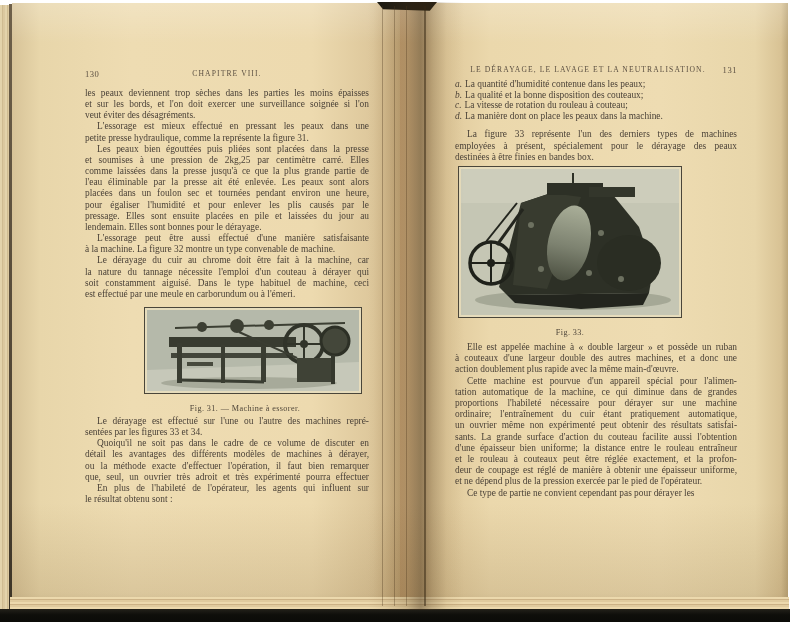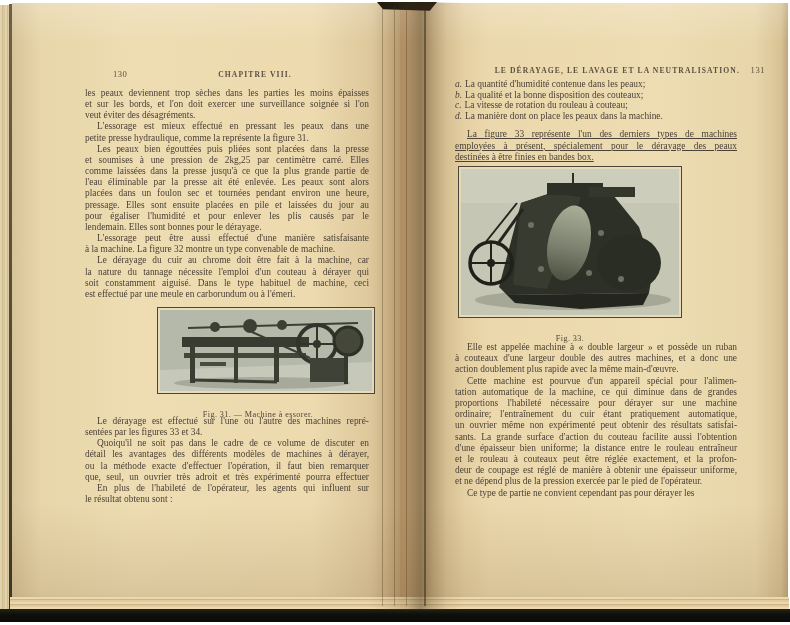--- a/index.html
+++ b/index.html
@@ -22,37 +22,37 @@
     background:repeating-linear-gradient(to bottom,#ecd9ad 0 2px,#ccb286 2px 3px,#e0cb9e 3px 5px);
     border-bottom:1px solid #846e4a;}
   .cover-bottom{position:absolute;left:0;right:0;top:609px;height:13px;z-index:5;
     background:linear-gradient(to bottom,#23211a,#0e0e0a 45%,#0b0b08);}
   .spine-top{position:absolute;left:377px;top:2px;width:60px;height:11px;z-index:6;background:#15140e;
     clip-path:polygon(0 0,100% 0,88% 80%,10% 65%);}
   .gutter{position:absolute;left:368px;top:2px;width:96px;height:608px;z-index:6;pointer-events:none;
     background:linear-gradient(to right,rgba(130,100,55,0) 0,rgba(130,100,55,.10) 18%,rgba(108,80,42,.26) 40%,rgba(72,52,26,.46) 55%,rgba(95,70,36,.30) 66%,rgba(130,100,55,.10) 82%,rgba(130,100,55,0) 100%);}
   .gutter .crease{position:absolute;top:4px;bottom:4px;width:1px;background:rgba(74,55,28,.35);}
   .crease.c1{left:14px}.crease.c2{left:26px}.crease.c3{left:38px}.crease.c4{left:56px;width:2px;background:rgba(52,38,18,.5)}
-  .running-row{position:absolute;display:flex;align-items:flex-end;margin-left:28px;}
-  .running-head{font-size:7.6px;letter-spacing:1.1px;color:#5c5042;white-space:nowrap;font-weight:bold;}
+  .running-row{position:absolute;display:flex;align-items:flex-start;}
+  .running-head{font-size:7.6px;letter-spacing:1.1px;color:#5c5042;white-space:nowrap;}
   .pagenum{font-size:8.6px;color:#5c5042;letter-spacing:.5px;}
   .textblock{position:absolute;color:#4b4238;}
   .line{font-size:9.4px;line-height:11.15px;text-align:justify;text-align-last:justify;white-space:normal;}
   .line.last{text-align-last:left;}
   .line.indent{text-indent:12px;}
   .lh-list .line{line-height:10.6px;}
-  .lh-wide .line{line-height:11.5px;text-decoration:underline;}
+  .lh-wide .line{line-height:11.5px;}
   .lh-rp .line{line-height:11.2px;}
   .marker{font-style:italic;padding-right:3px;}
 
   
   figure{margin:0;position:absolute;}
   .photo-frame{border:1px solid #4a463a;background:#e6dcbc;padding:2px;display:inline-block;}
   .photo-frame svg{display:block;}
-  figcaption{font-size:8.2px;letter-spacing:.4px;color:#4e4539;text-align:center;margin-top:12px;}
+  figcaption{font-size:8.2px;letter-spacing:.4px;color:#4e4539;text-align:center;margin-top:6px;}
 </style>
 </head>
 <body>
 
 <div class="scene">
 
   <div class="fore-edge"></div>
   <div class="seam"></div>
 
   <div class="page page-left">
@@ -67,32 +67,32 @@
         <div class="line">les peaux deviennent trop sèches dans les parties les moins épaisses</div>
         <div class="line">et sur les bords, et l'on doit exercer une surveillance soignée si l'on</div>
         <div class="line last">veut éviter des désagréments.</div>
         <div class="line indent">L'essorage est mieux effectué en pressant les peaux dans une</div>
         <div class="line last">petite presse hydraulique, comme la représente la figure 31.</div>
         <div class="line indent">Les peaux bien égouttées puis pliées sont placées dans la presse</div>
         <div class="line">et soumises à une pression de 2kg,25 par centimètre carré. Elles</div>
         <div class="line">comme laissées dans la presse jusqu'à ce que la plus grande partie de</div>
         <div class="line">l'eau éliminable par la presse ait été enlevée. Les peaux sont alors</div>
         <div class="line">placées dans un foulon sec et tournées pendant environ une heure,</div>
+        <div class="line">pour égaliser l'humidité et pour enlever les plis causés par le</div>
         <div class="line">pressage. Elles sont ensuite placées en pile et laissées du jour au</div>
-        <div class="line">pour égaliser l'humidité et pour enlever les plis causés par le</div>
         <div class="line last">lendemain. Elles sont bonnes pour le dérayage.</div>
         <div class="line indent">L'essorage peut être aussi effectué d'une manière satisfaisante</div>
         <div class="line last">à la machine. La figure 32 montre un type convenable de machine.</div>
         <div class="line indent">Le dérayage du cuir au chrome doit être fait à la machine, car</div>
         <div class="line">la nature du tannage nécessite l'emploi d'un couteau à dérayer qui</div>
         <div class="line">soit constamment aiguisé. Dans le type habituel de machine, ceci</div>
         <div class="line last">est effectué par une meule en carborundum ou à l'émeri.</div>
       </div>
 
-    <figure style="left:145px;top:304px;width:202px;">
+    <figure style="left:132px;top:304px;width:202px;">
       <div class="photo-frame">
         <svg width="212" height="81" viewBox="0 0 212 81">
           <rect x="0" y="0" width="212" height="81" fill="#b5b9aa"></rect>
           <polygon points="0,60 212,52 212,81 0,81" fill="#c6c8b9"></polygon>
           <ellipse cx="102" cy="73" rx="88" ry="6" fill="#8e9182" opacity="0.55"></ellipse>
           <line x1="28" y1="18" x2="198" y2="13" stroke="#3c3f33" stroke-width="2"></line>
           <circle cx="55" cy="17" r="5" fill="#3c3f33"></circle>
           <circle cx="90" cy="16" r="7" fill="#3c3f33"></circle>
           <circle cx="122" cy="15" r="5" fill="#3c3f33"></circle>
           <rect x="22" y="27" width="127" height="10" fill="#383b30"></rect>

